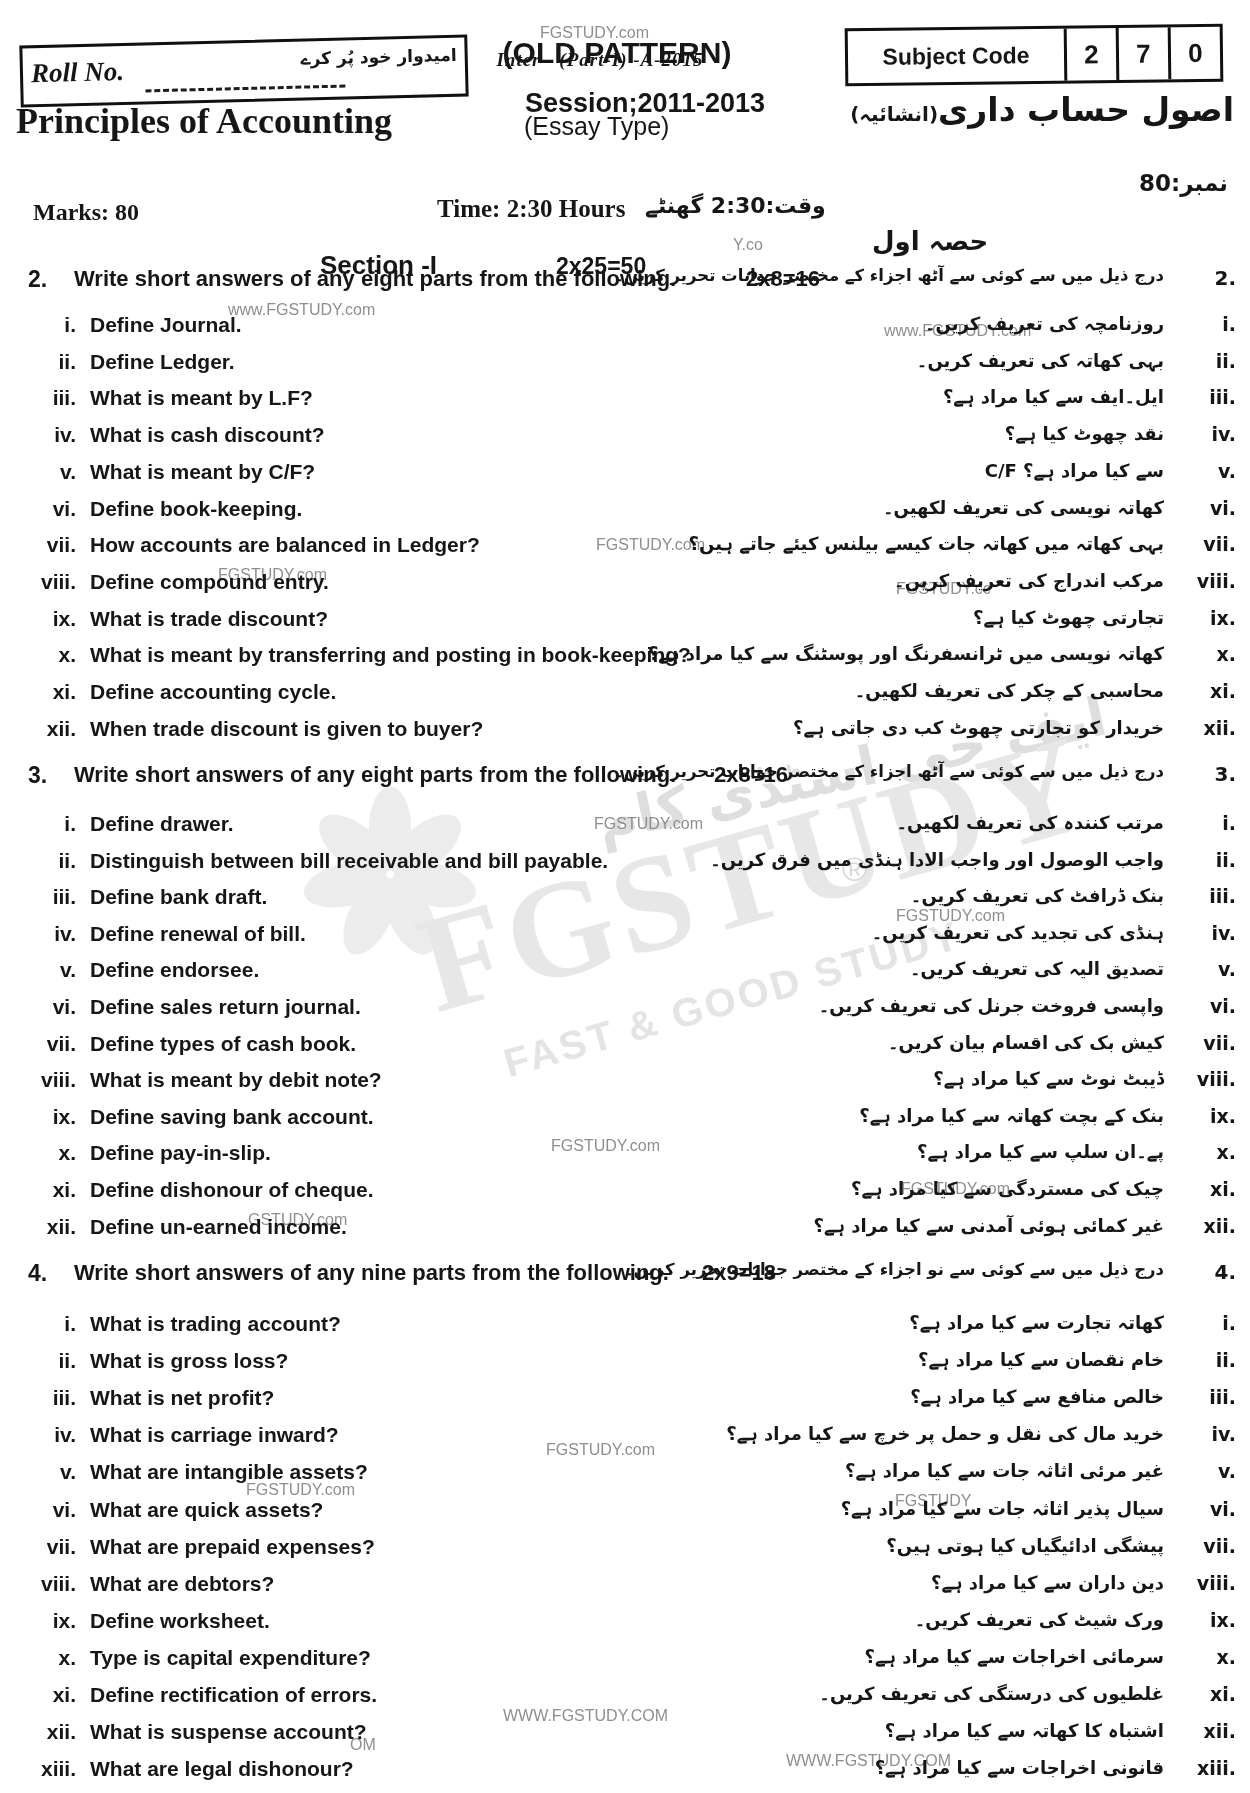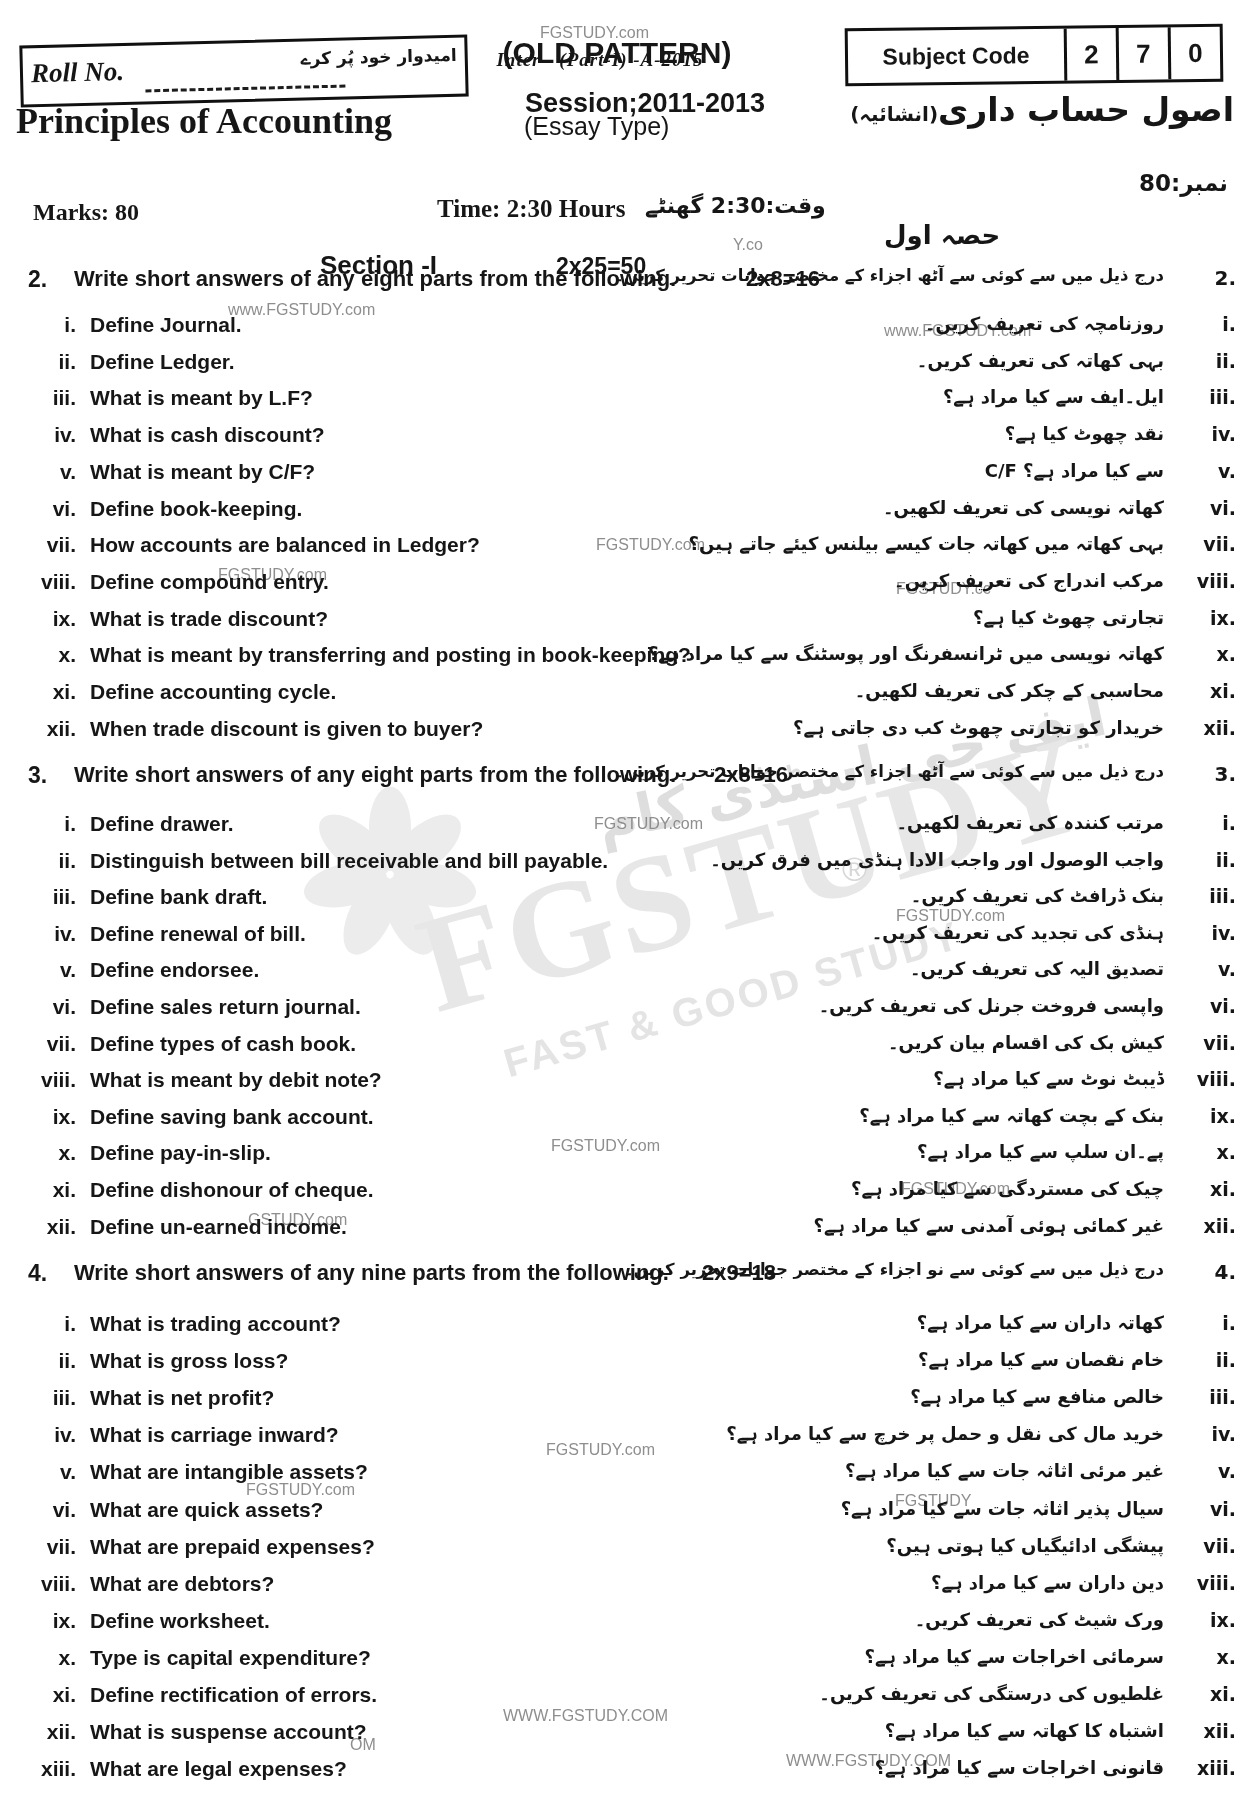--- a/index.html
+++ b/index.html
@@ -26,21 +26,21 @@
   .title-en{left:16px;top:100px;font:700 36px "Liberation Serif",serif;z-index:2;}
   .essay-type{left:524px;top:112px;font:400 25px "Liberation Sans",sans-serif;z-index:2;}
   .title-ur{right:16px;top:90px;font:700 33px "DejaVu Sans",sans-serif;direction:rtl;z-index:2;}
   .title-ur small{font-size:20px;font-weight:700;}
   .marks{left:33px;top:199px;font:700 24px "Liberation Serif",serif;z-index:2;}
   .time-en{left:437px;top:195px;font:700 25px "Liberation Serif",serif;z-index:2;}
   .time-ur{left:645px;top:193px;font:700 22px "DejaVu Sans",sans-serif;direction:rtl;z-index:2;}
   .marks-ur{right:22px;top:170px;font:700 23px "DejaVu Sans",sans-serif;direction:rtl;z-index:2;}
   .section-en{left:276px;top:250px;font:700 26px "Liberation Sans",sans-serif;z-index:2;margin-left:44px;}
   .section-marks{left:556px;top:253px;font:700 23px "Liberation Sans",sans-serif;z-index:2;}
-  .section-ur{left:872px;top:220px;font:700 26px "DejaVu Sans",sans-serif;direction:rtl;z-index:2;margin-left:12px;}
+  .section-ur{left:872px;top:226px;font:700 26px "DejaVu Sans",sans-serif;direction:rtl;z-index:2;}
 
   
   .row{position:absolute;left:0;width:100%;height:32px;z-index:2;}
   .pnum{position:absolute;left:0;width:76px;text-align:right;font:700 21px "Liberation Sans",sans-serif;}
   .pen{position:absolute;left:90px;font:700 21px "Liberation Sans",sans-serif;white-space:nowrap;}
   .pur-num{position:absolute;right:14px;width:62px;text-align:right;font:700 19px "DejaVu Sans",sans-serif;direction:rtl;}
   .pur-text{position:absolute;right:86px;font:700 18px "DejaVu Sans",sans-serif;direction:rtl;white-space:nowrap;}
   .qnum{position:absolute;left:28px;font:700 23px "Liberation Sans",sans-serif;}
   .qen{position:absolute;left:74px;font:700 22px "Liberation Sans",sans-serif;white-space:nowrap;}
   .qmarks{position:absolute;font:700 22px "Liberation Sans",sans-serif;}
@@ -287,21 +287,21 @@
       <div class="row" style="top: 1260px;">
         <span class="qnum">4.</span>
         <span class="qen">Write short answers of any nine parts from the following.</span>
         <span class="qmarks" style="left: 702px;">2x9=18</span>
         <span class="qur-text ur">درج ذیل میں سے کوئی سے نو اجزاء کے مختصر جوابات تحریر کریں۔</span>
         <span class="qur-num ur">4.</span>
       </div>
       <div class="row" style="top: 1312px;">
         <span class="pnum">i.</span>
         <span class="pen">What is trading account?</span>
-        <span class="pur-text ur">کھاتہ داران سے کیا مراد ہے؟</span>
+        <span class="pur-text ur">کھاتہ تجارت سے کیا مراد ہے؟</span>
         <span class="pur-num ur">i.</span>
       </div>
       <div class="row" style="top: 1349px;">
         <span class="pnum">ii.</span>
         <span class="pen">What is gross loss?</span>
         <span class="pur-text ur">خام نقصان سے کیا مراد ہے؟</span>
         <span class="pur-num ur">ii.</span>
       </div>
       <div class="row" style="top: 1386px;">
         <span class="pnum">iii.</span>
@@ -358,21 +358,21 @@
         <span class="pur-num ur">xi.</span>
       </div>
       <div class="row" style="top: 1720px;">
         <span class="pnum">xii.</span>
         <span class="pen">What is suspense account?</span>
         <span class="pur-text ur">اشتباہ کا کھاتہ سے کیا مراد ہے؟</span>
         <span class="pur-num ur">xii.</span>
       </div>
       <div class="row" style="top: 1757px;">
         <span class="pnum">xiii.</span>
-        <span class="pen">What are legal expenses?</span>
+        <span class="pen">What are legal dishonour?</span>
         <span class="pur-text ur">قانونی اخراجات سے کیا مراد ہے؟</span>
         <span class="pur-num ur">xiii.</span>
       </div>
     </div>
 
   <div id="wm-layer">
       <span class="wm" style="left: 540px; top: 24px;">FGSTUDY.com</span>
       <span class="wm" style="left: 733px; top: 236px;">Y.co</span>
       <span class="wm" style="left: 228px; top: 301px;">www.FGSTUDY.com</span>
       <span class="wm" style="left: 884px; top: 322px;">www.FGSTUDY.com</span>

